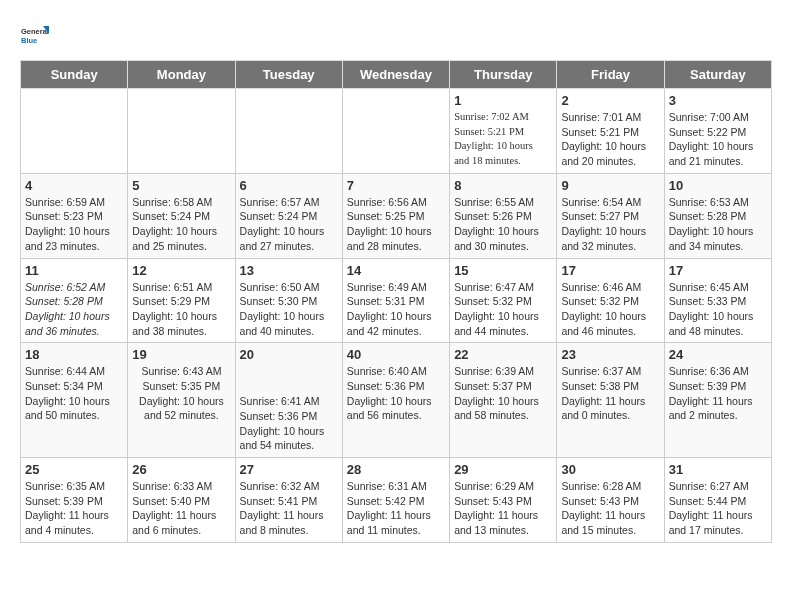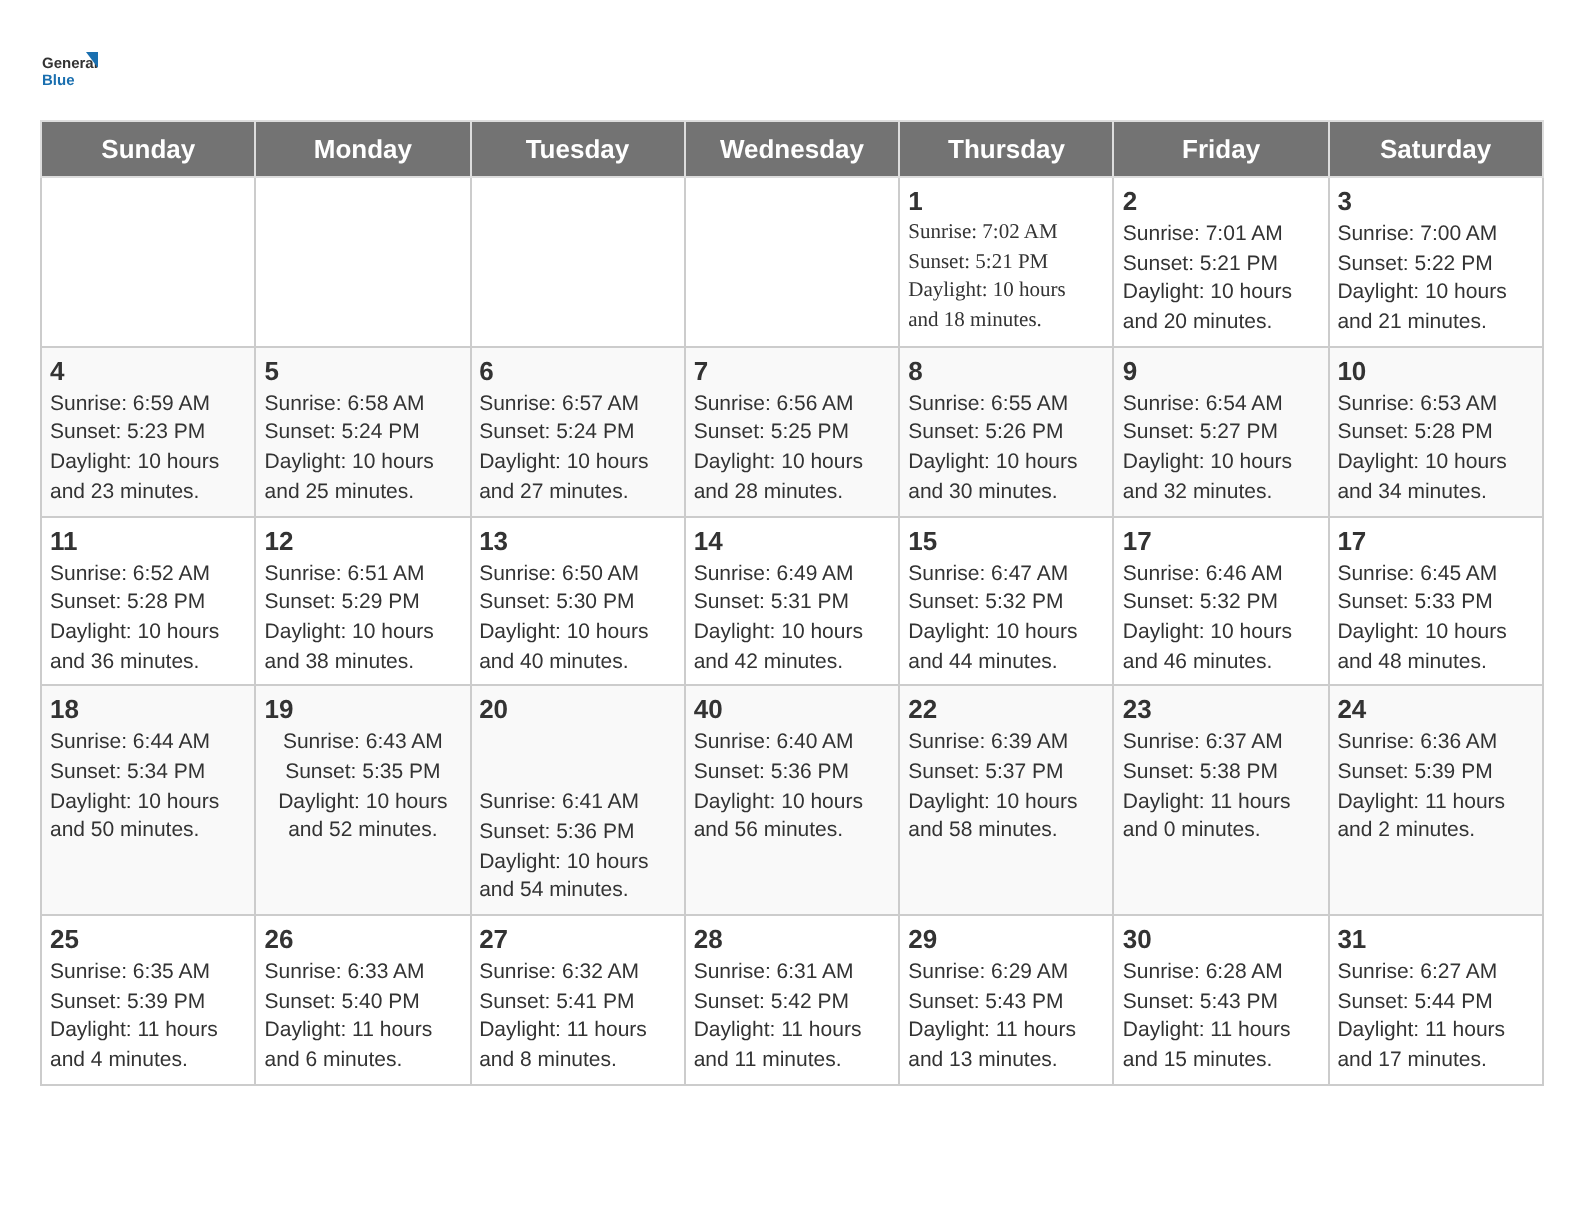--- a/index.html
+++ b/index.html
@@ -183,21 +183,21 @@
           <span class="day-number">10</span>
           <div class="day-info" style="white-space: pre-line;">Sunrise: 6:53 AM
 Sunset: 5:28 PM
 Daylight: 10 hours
 and 34 minutes.</div>
         </td>
       </tr>
       <tr>
         <td>
           <span class="day-number">11</span>
-          <div class="day-info" style="white-space: pre-line;">Sunrise: 6:52 AM
+          <div class="day-info" style="white-space: pre-line; font-style: italic;">Sunrise: 6:52 AM
 Sunset: 5:28 PM
 Daylight: 10 hours
 and 36 minutes.</div>
         </td>
         <td>
           <span class="day-number">12</span>
           <div class="day-info" style="white-space: pre-line;">Sunrise: 6:51 AM
 Sunset: 5:29 PM
 Daylight: 10 hours
 and 38 minutes.</div>

